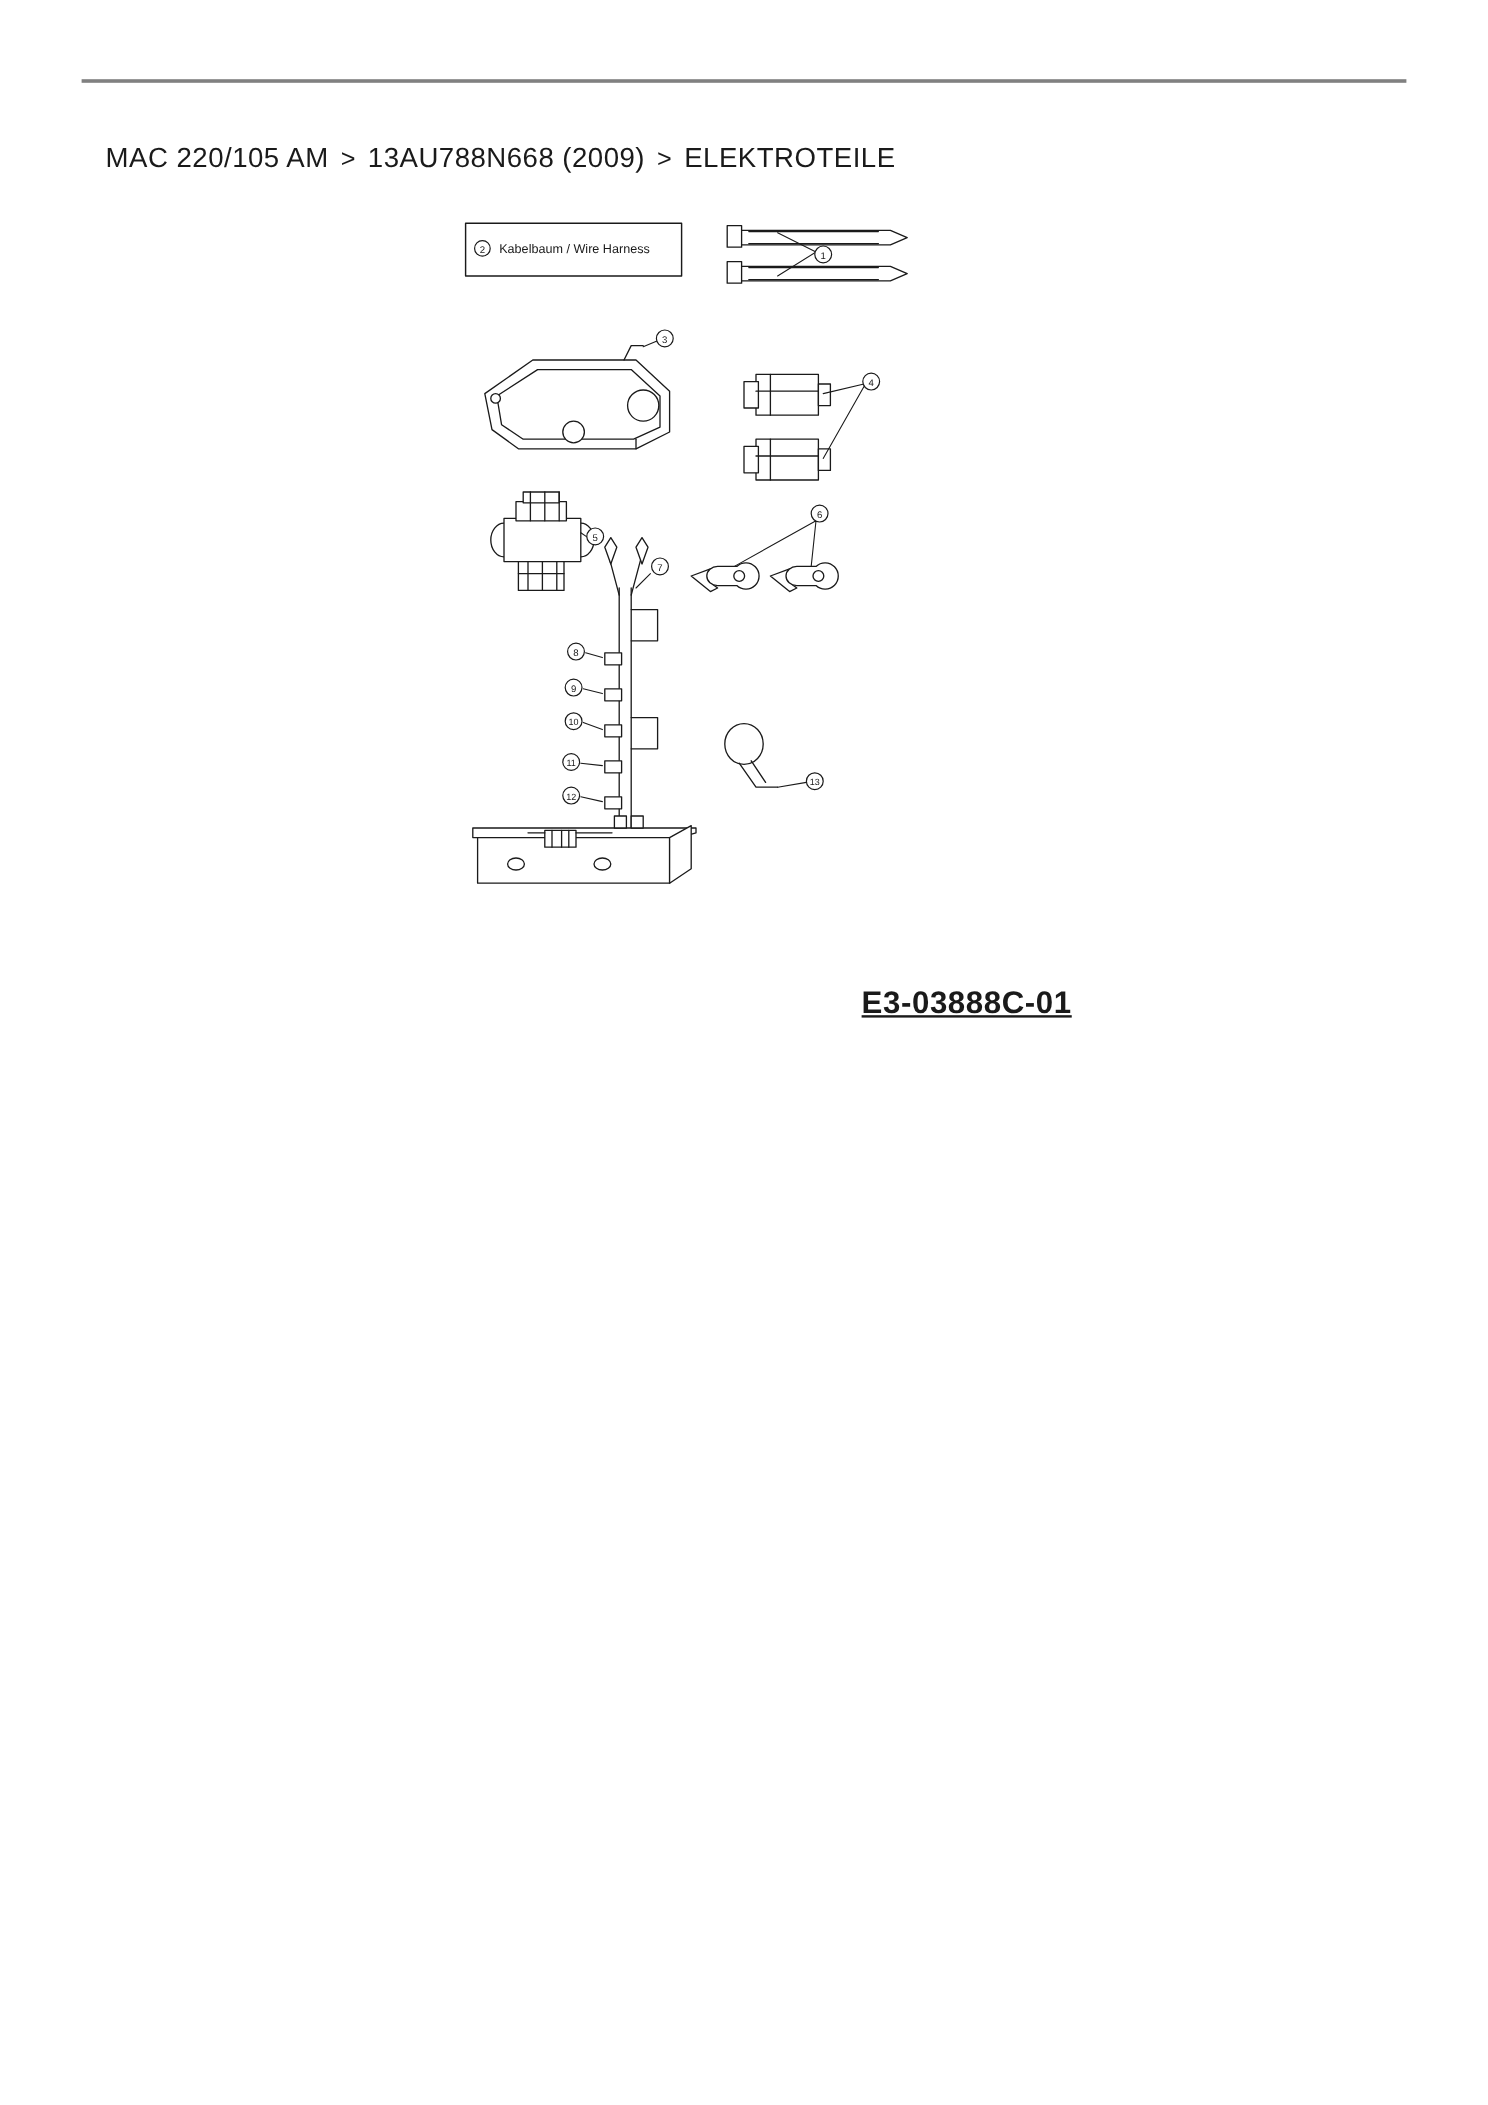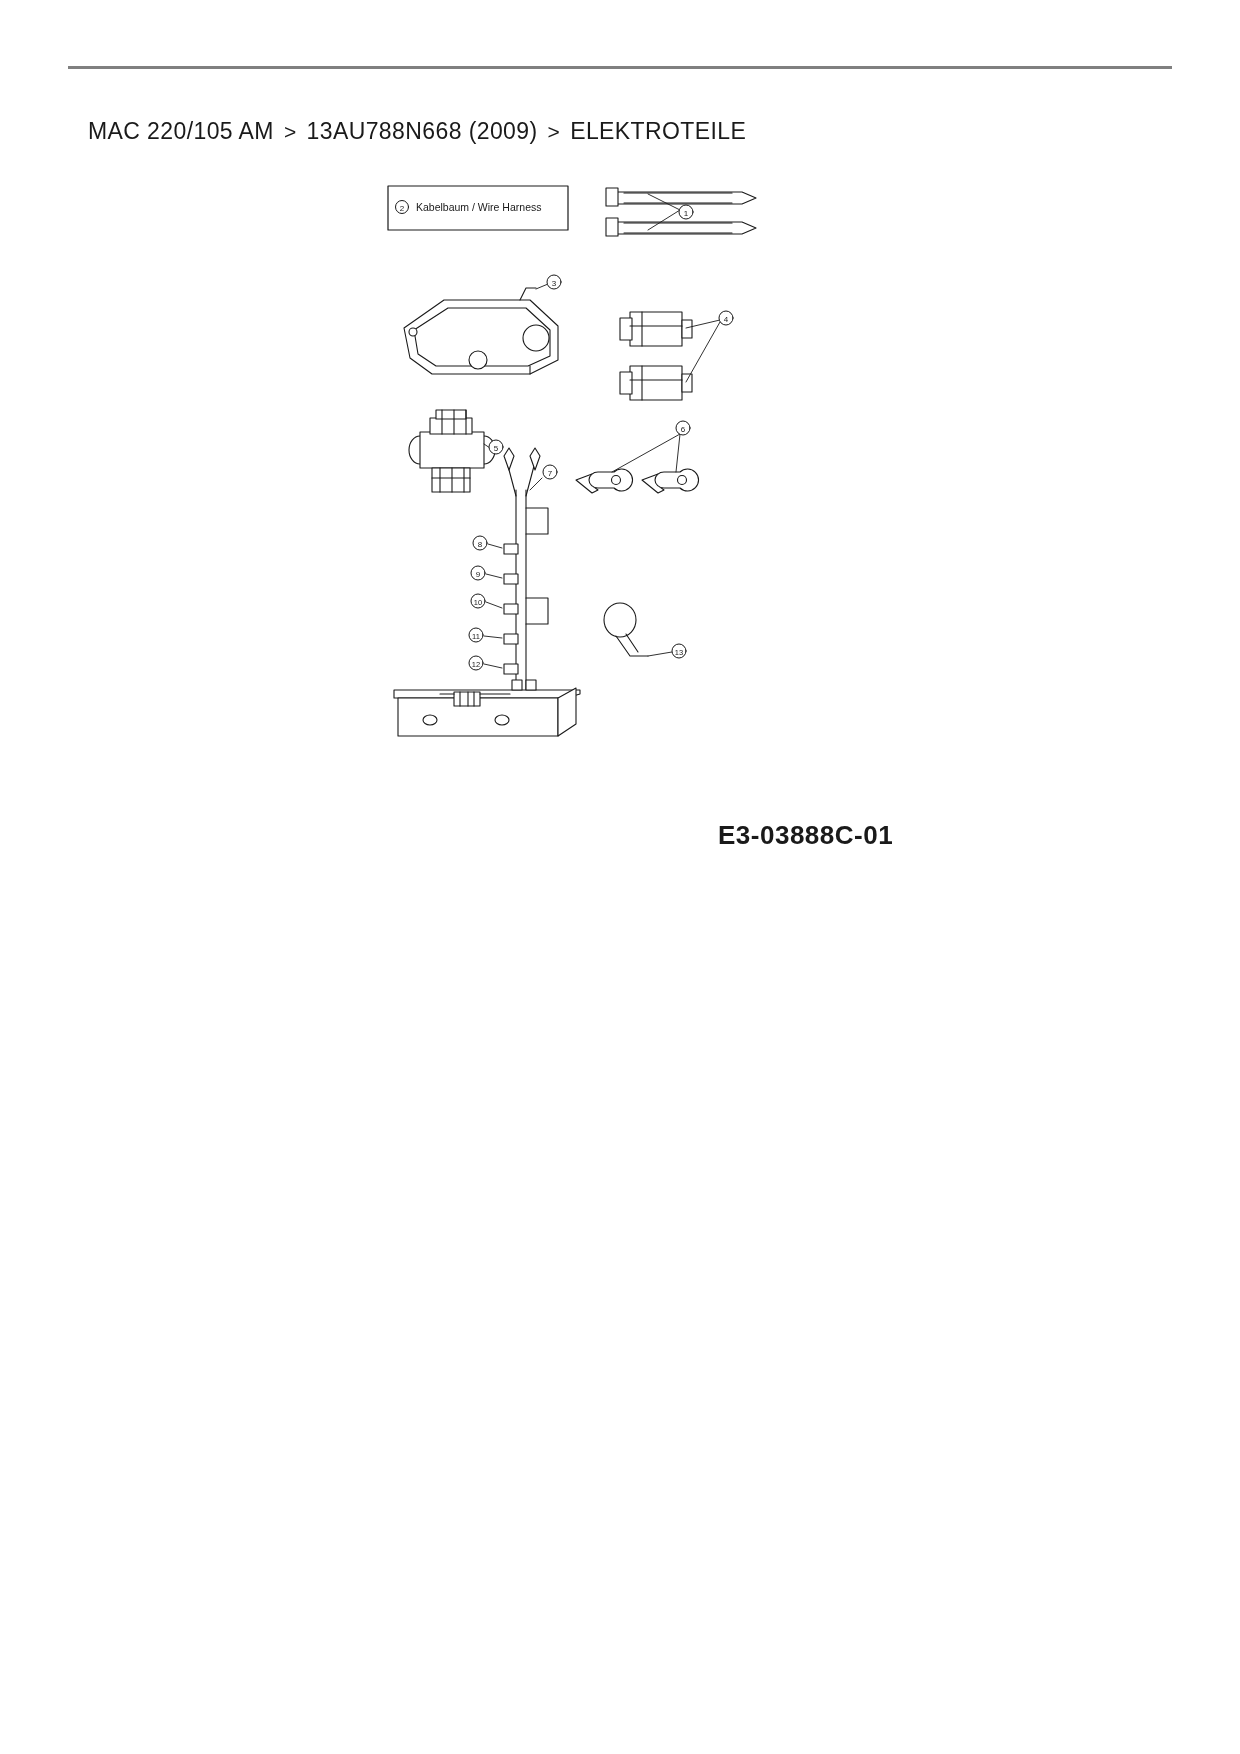--- a/index.html
+++ b/index.html
@@ -57,20 +57,21 @@
   }
   .drawing-code {
     position: absolute;
     left: 718px;
     top: 820px;
     font-size: 26px;
     font-weight: bold;
     letter-spacing: 0.5px;
     color: #1a1a1a;
     font-family: "Liberation Sans", sans-serif;
+    text-decoration: underline;
   }
 </style>
 </head>
 <body>
 
 <div class="page">
 
   <div class="top-rule"></div>
 
   <div class="breadcrumb">

